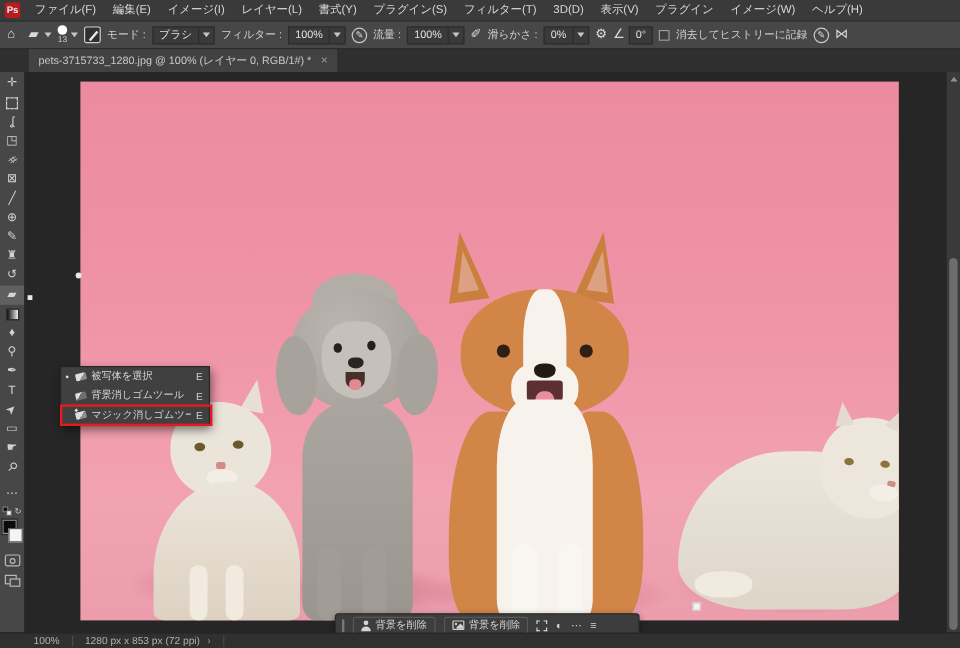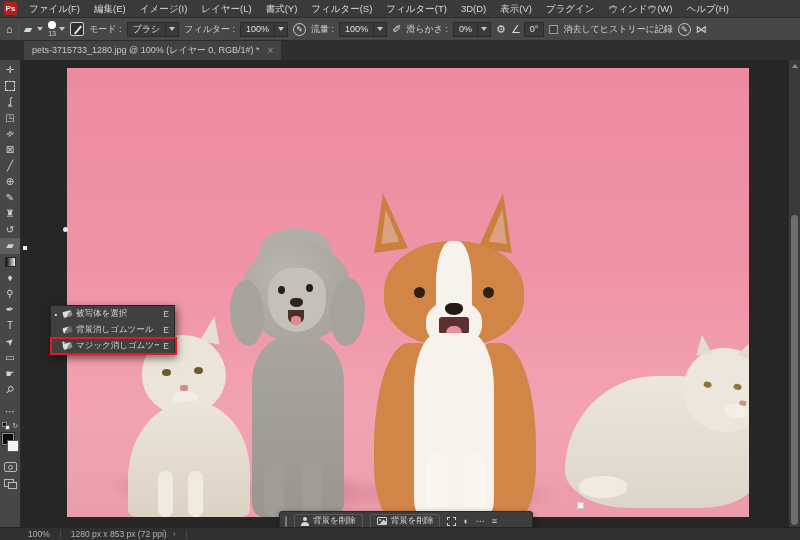--- a/index.html
+++ b/index.html
@@ -137,26 +137,26 @@
 
 <div class="app">
 
   <div class="menubar">
     <div class="pslogo">Ps</div>
     <span class="mitem">ファイル(F)</span>
     <span class="mitem">編集(E)</span>
     <span class="mitem">イメージ(I)</span>
     <span class="mitem">レイヤー(L)</span>
     <span class="mitem">書式(Y)</span>
-    <span class="mitem">フィルター(S)</span>
+    <span class="mitem">プラグイン(S)</span>
     <span class="mitem">フィルター(T)</span>
     <span class="mitem">3D(D)</span>
     <span class="mitem">表示(V)</span>
     <span class="mitem">プラグイン</span>
-    <span class="mitem">ウィンドウ(W)</span>
+    <span class="mitem">イメージ(W)</span>
     <span class="mitem">ヘルプ(H)</span>
   </div>
 
   <div class="optionsbar">
     <span class="oicon">⌂</span>
     <span class="osep"></span>
     <span class="oicon">▰</span>
     <span class="chv"></span>
     <div class="brushprev">
       <span class="bp-col">

